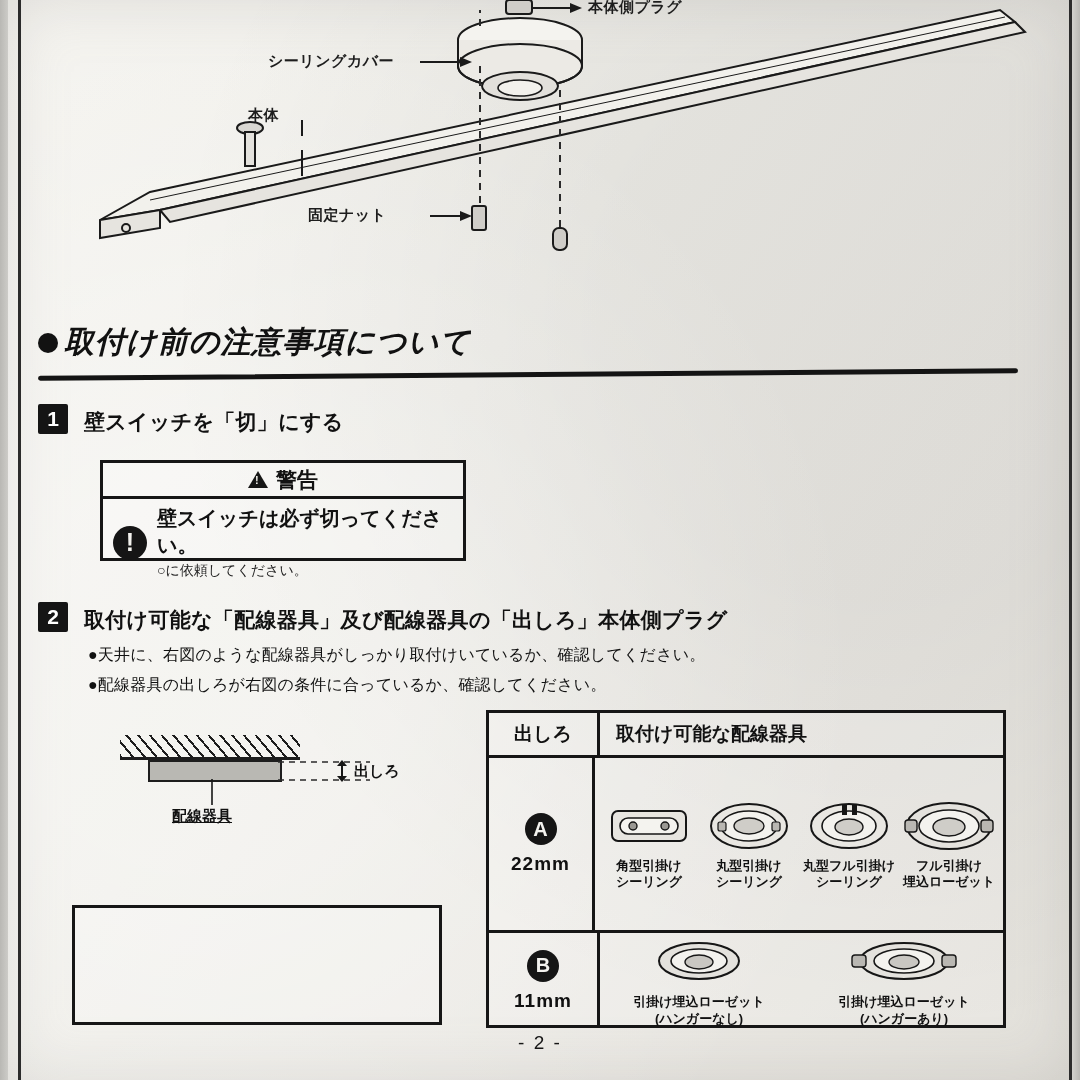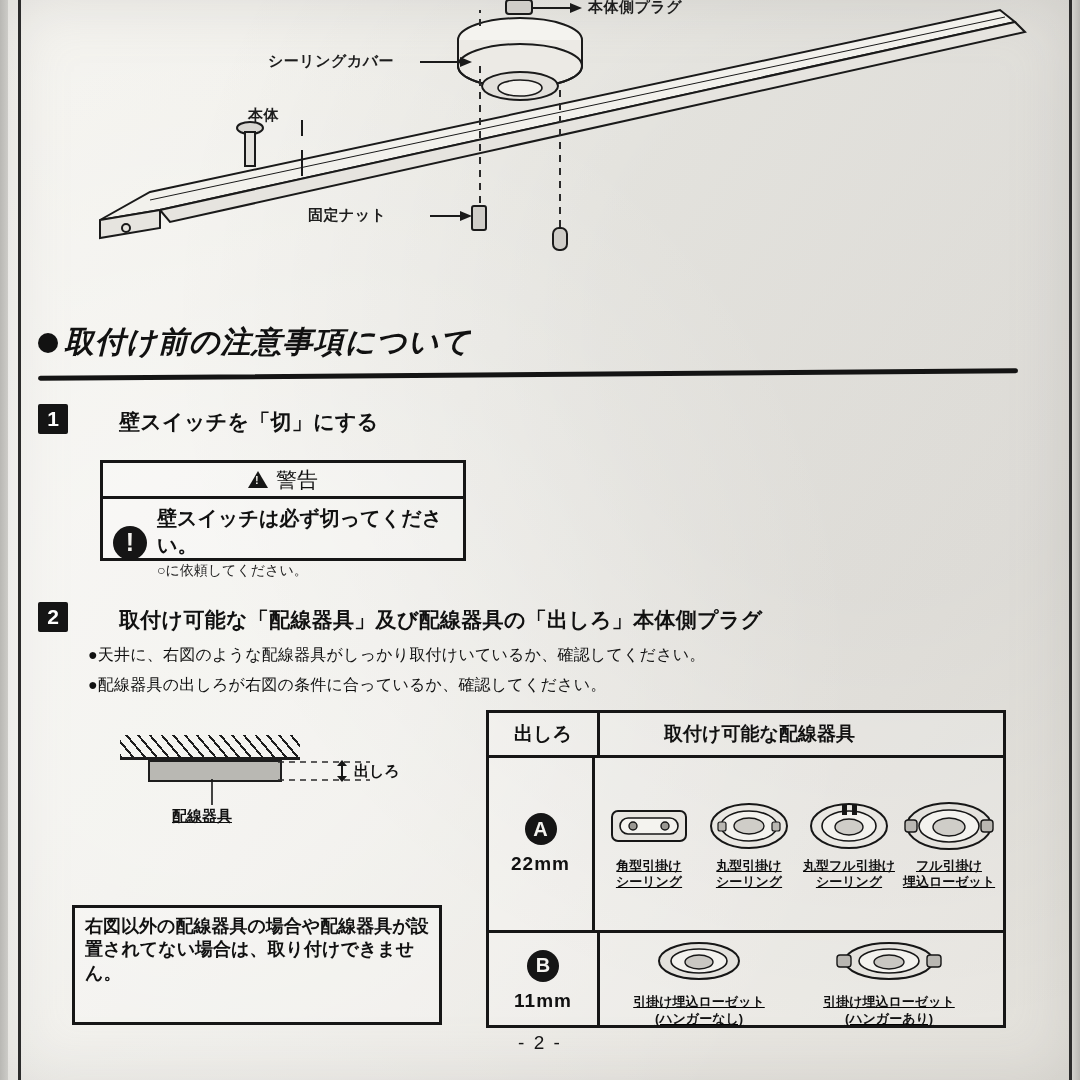--- a/index.html
+++ b/index.html
@@ -50,27 +50,27 @@
     position:absolute;left:38px;top:372px;width:980px;height:5px;background:#141414;
     border-radius:3px;transform:rotate(-0.45deg);
   }
 
   
   .stepnum{
     position:absolute;width:30px;height:30px;background:#151515;color:#fff;
     font-size:21px;font-weight:bold;display:flex;align-items:center;justify-content:center;
     border-radius:2px;
   }
-  .steptxt{position:absolute;font-size:21px;font-weight:bold;color:#111;letter-spacing:.3px;margin-left:35px;}
+  .steptxt{position:absolute;font-size:21px;font-weight:bold;color:#111;letter-spacing:.3px;}
 
   
   .warnbox{position:absolute;left:100px;top:460px;width:360px;height:95px;border:3px solid #161616;background:rgba(255,255,255,.22);}
   .warnbox .wtitle{
     height:33px;border-bottom:3px solid #161616;display:flex;align-items:center;justify-content:center;
-    gap:8px;font-size:21px;font-weight:normal;color:#111;text-align:right;
+    gap:8px;font-size:21px;font-weight:bold;color:#111;text-align:right;
   }
   .tri{display:inline-block;width:0;height:0;border-left:10px solid transparent;border-right:10px solid transparent;border-bottom:17px solid #161616;position:relative;}
   .tri:after{content:"!";position:absolute;left:-3px;top:3px;font-size:11px;color:#f2f1ec;font-weight:bold;}
   .warn-body{display:flex;align-items:center;padding:6px 8px 0 10px;gap:10px;}
   .excl-circle{
     width:34px;height:34px;border-radius:50%;background:#151515;color:#f3f2ee;
     font-size:25px;font-weight:bold;display:flex;align-items:center;justify-content:center;flex:0 0 auto;
   }
   .warn-lines div:first-child{font-size:20px;font-weight:bold;color:#111;font-family:Liberation Mono, monospace;}
   .warn-lines div:last-child{font-size:14px;color:#222;margin-top:3px;}
@@ -90,25 +90,25 @@
 
   
   .notebox{position:absolute;left:72px;top:905px;width:370px;height:120px;border:3px solid #161616;background:rgba(255,255,255,.2);padding:7px 10px;box-sizing:border-box;}
   .notebox .nb1{font-size:18px;font-weight:bold;color:#111;line-height:1.3;}
   .notebox .nb2{font-size:14px;color:#161616;margin-top:6px;line-height:1.35;}
 
   
   .tbl{position:absolute;left:486px;top:710px;width:520px;height:318px;border:3px solid #161616;box-sizing:border-box;background:rgba(255,255,255,.18);}
   .tbl .hdr{display:flex;height:42px;border-bottom:3px solid #161616;}
   .tbl .hdr .c1{width:108px;border-right:3px solid #161616;display:flex;align-items:center;justify-content:center;font-size:19px;font-weight:bold;color:#111;}
-  .tbl .hdr .c2{flex:1;display:flex;align-items:center;padding-left:16px;font-size:19px;font-weight:bold;color:#111;margin-left:48px;}
+  .tbl .hdr .c2{flex:1;display:flex;align-items:center;padding-left:16px;font-size:19px;font-weight:bold;color:#111;}
   .row{display:flex;border-bottom:3px solid #161616;}
   .row:last-child{border-bottom:none;}
   .row .c1{width:108px;border-right:3px solid #161616;display:flex;flex-direction:column;align-items:center;justify-content:center;gap:8px;}
-  .row .c2{flex:1;display:flex;align-items:center;justify-content:flex-start;padding:6px 4px;text-decoration:underline;}
+  .row .c2{flex:1;display:flex;align-items:center;justify-content:space-between;padding:6px 4px;}
   .badge{width:32px;height:32px;border-radius:50%;background:#151515;color:#f3f2ee;font-size:20px;font-weight:bold;display:flex;align-items:center;justify-content:center;}
   .mm{font-size:19px;font-weight:bold;color:#111;letter-spacing:1px;}
   .item{display:flex;flex-direction:column;align-items:center;width:100px;}
   .item .cap{font-size:13px;color:#111;text-align:center;line-height:1.25;margin-top:4px;font-weight:bold;}
   .glyph{height:56px;display:flex;align-items:center;justify-content:center;}
   .itemB{width:190px;}
 
   .pagenum{position:absolute;left:0;top:1032px;width:1080px;text-align:center;font-size:19px;color:#161616;letter-spacing:2px;}
 </style>
 </head>
@@ -205,21 +205,20 @@
       <line x1="222" y1="27" x2="222" y2="45" stroke="#161616" stroke-width="2"></line>
       <polygon points="217,31 227,31 222,25" fill="#161616"></polygon>
       <polygon points="217,41 227,41 222,47" fill="#161616"></polygon>
       <line x1="92" y1="44" x2="92" y2="70" stroke="#161616" stroke-width="1.6"></line>
     </svg>
     <div class="ceil-lbl" style="left:234px;top:27px;">出しろ</div>
     <div class="ceil-lbl" style="left:52px;top:72px;text-decoration:underline;">配線器具</div>
   </div>
 
   <div class="notebox">
-    <div class="nb1">右図以外の配線器具の場合や配線器具が設置されてない場合は、取り付けできません。</div>
   </div>
 
   <div class="tbl">
     <div class="hdr">
       <div class="c1">出しろ</div>
       <div class="c2">取付け可能な配線器具</div>
     </div>
 
     <div class="row" style="height:172px;">
       <div class="c1">

